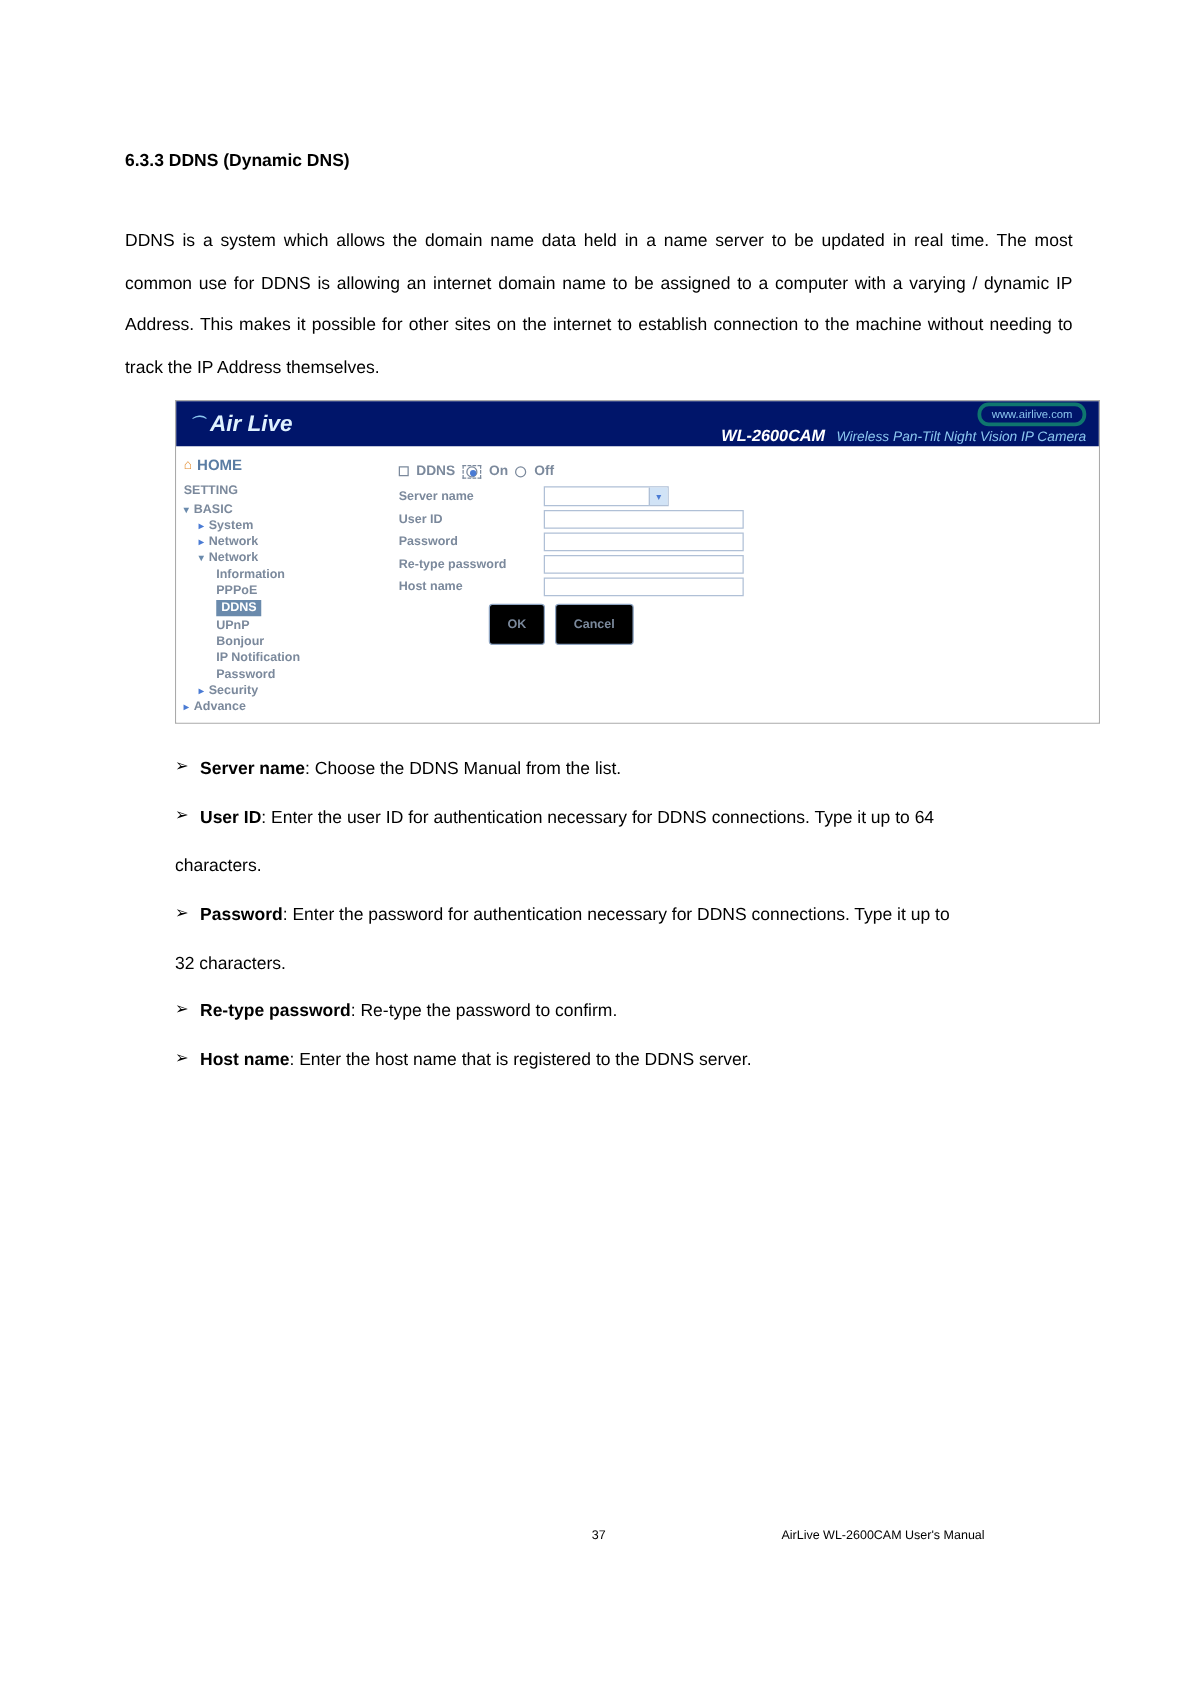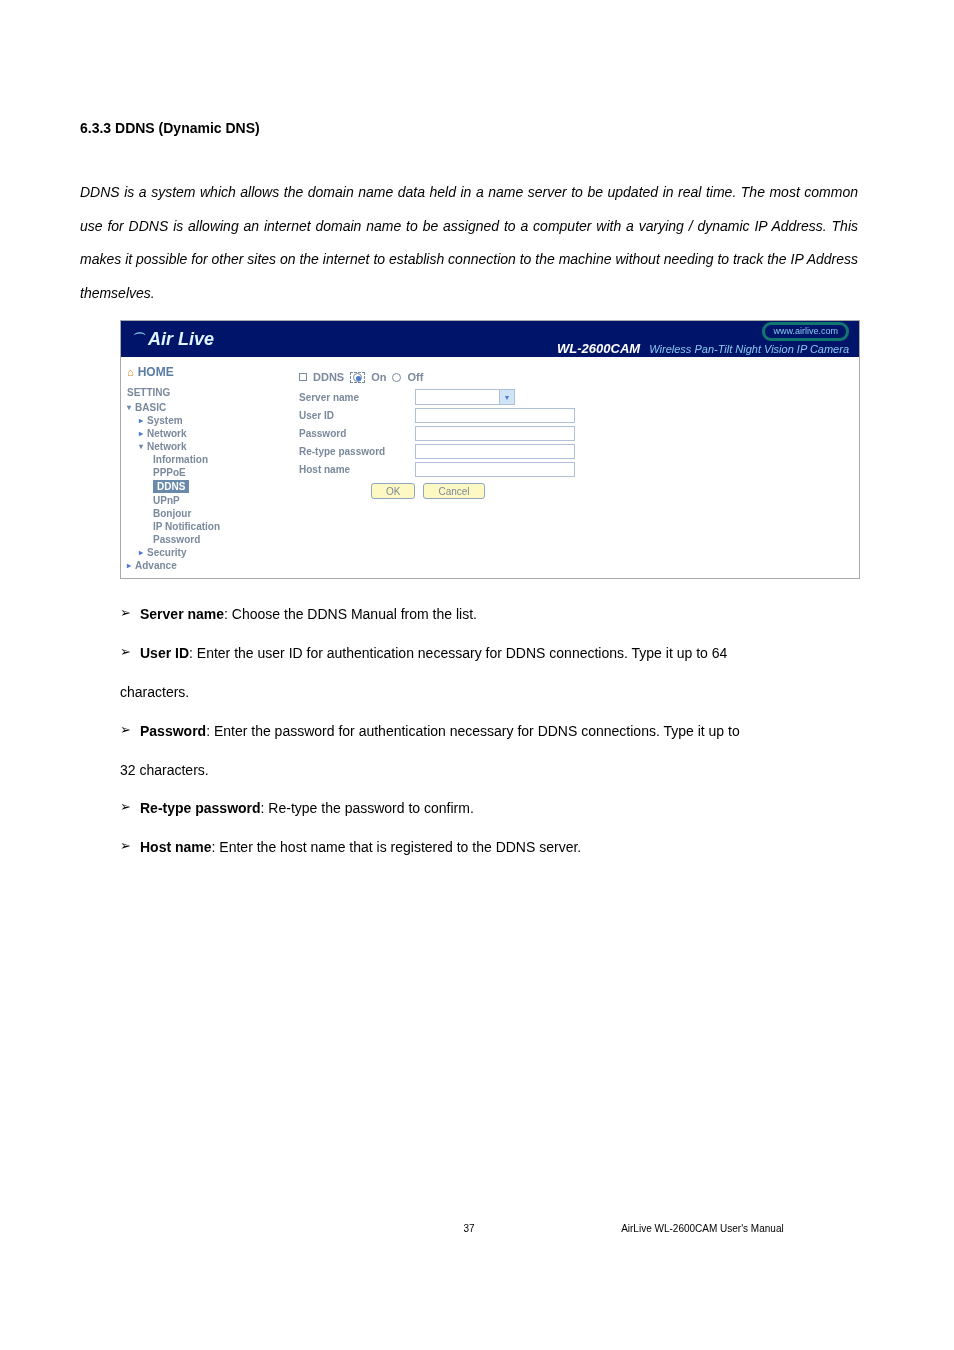--- a/index.html
+++ b/index.html
@@ -6,30 +6,30 @@
   body {
     margin: 0;
     font-family: Arial, Helvetica, sans-serif;
     font-size: 14px;
     color: #000;
     background: #fff;
     width: 954px;
   }
   .page {
     padding: 120px 96px 40px 80px;
+    margin-left: 20px;
   }
   .section-title {
     font-weight: bold;
     margin-bottom: 40px;
   }
   .body-text {
     line-height: 2.4;
     text-align: justify;
     margin-bottom: 10px;
-    font-style: italic;
   }
   .screenshot {
     margin: 10px auto 20px 40px;
     width: 740px;
     border: 1px solid #aaa;
     font-family: Arial, sans-serif;
     font-size: 11px;
   }
   .shot-header {
     background: #00156a;
@@ -111,22 +111,22 @@
   .sel {
     width:100px; height:16px; border:1px solid #b0c0d6; background:#fff;
     display:flex; justify-content:flex-end; align-items:center;
   }
   .sel-btn {
     width:15px; height:14px; background:#d1e3f6; border-left:1px solid #b0c0d6;
     display:flex; align-items:center; justify-content:center; color:#4a7bd4; font-size:8px;
   }
   .btn-row { display:flex; gap:8px; margin:6px 0 0 72px; }
   .btn {
-    border:1px solid #8fa5c2; border-radius:3px; padding:0 14px; height:16px;
-    font-size:10px; display:flex; align-items:center; background:#fef9c3;
+    border:1px solid #8fa5c2; border-radius:3px; padding:0 14px; height:33px;
+    font-size:10px; display:flex; align-items:center; background:#000000;font-weight:bold;
   }
   .bullets { margin-top: 18px; }
   .bullet-row {
     display:flex; gap:8px; align-items:flex-start;
     line-height: 2.2; margin: 8px 0 8px 40px;
   }
   .bullet-arrow { flex:0 0 12px; font-size:13px; }
   .bullet-text { flex:1; text-align:justify; line-height: 2.2; }
   .bullet-cont { margin-left: 40px; line-height:2.2; text-align:justify; }
   .footer {

